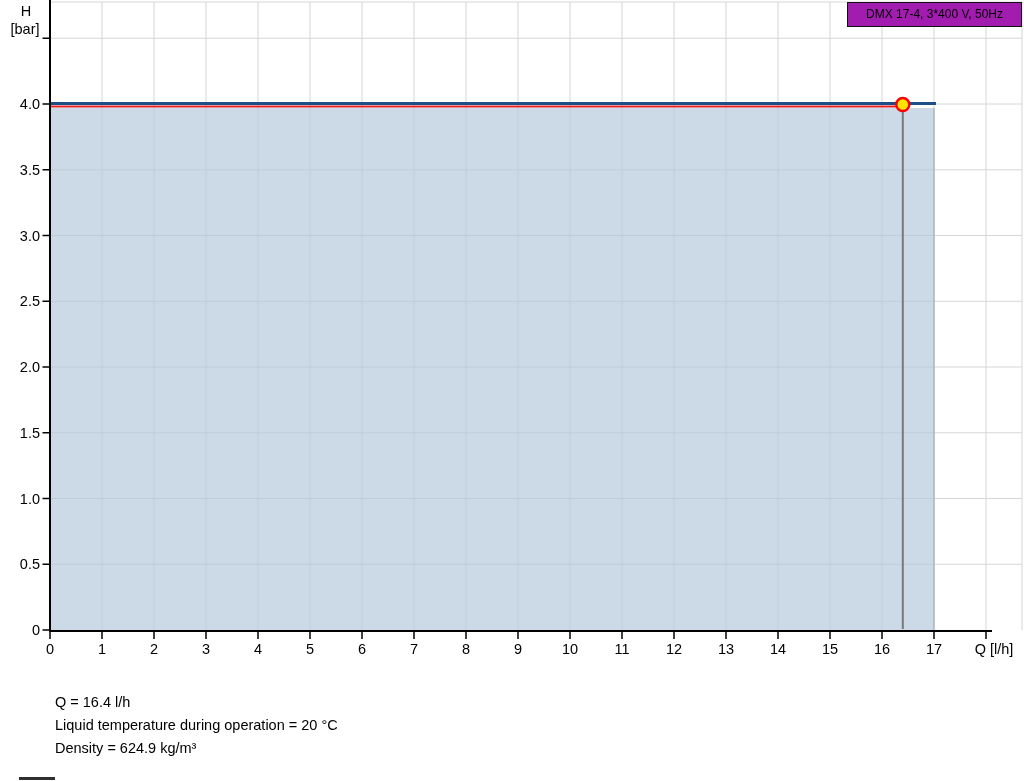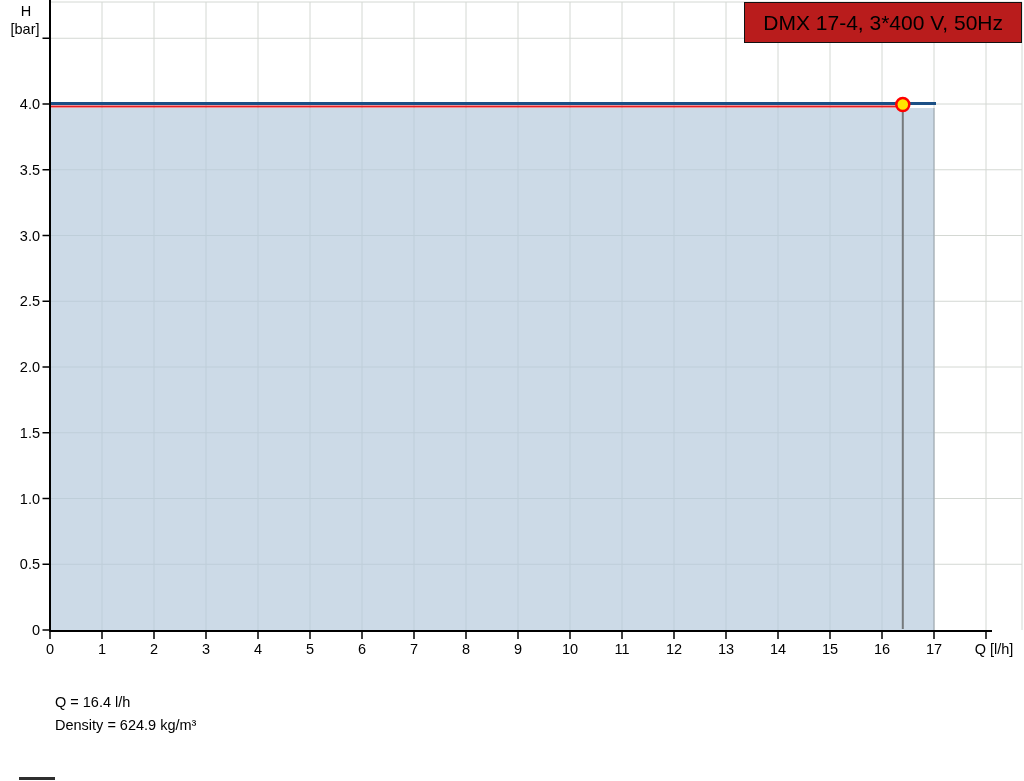--- a/index.html
+++ b/index.html
@@ -2,22 +2,22 @@
 <html><head>
 <meta charset="utf-8">
 <style>
   html,body{margin:0;padding:0;background:#fff;}
   body{width:1024px;height:781px;overflow:hidden;position:relative;
        font-family:"Liberation Sans",sans-serif;color:#000;}
   .stage{position:absolute;inset:0;}
   svg text{font-family:"Liberation Sans",sans-serif;fill:#000;}
   .tick{font-size:14.5px;}
   .ax{font-size:14.5px;}
-  .legend{position:absolute;top:2px;right:2px;background:#b91c1c;
-          border:1.5px solid #111;padding:10px 18px;font-size:21px;
+  .legend{position:absolute;top:2px;right:2px;background:#a21caf;
+          border:1.5px solid #111;padding:2px 18px;font-size:12px;
           white-space:nowrap;line-height:19px;}
   .info{position:absolute;left:55px;top:691px;font-size:14.5px;line-height:23px;}
   .crop-edge{position:absolute;left:19px;top:777px;width:36px;height:3px;background:#2f2f2f;}
 </style>
 </head>
 <body>
 
 <div class="stage">
 
   <svg id="chart" width="1024" height="660">
@@ -124,17 +124,18 @@
       </g>
     <text class="ax" x="26" y="16" text-anchor="middle">H</text>
     <text class="ax" x="25" y="34" text-anchor="middle">[bar]</text>
     <text class="ax" x="994" y="654" text-anchor="middle">Q [l/h]</text>
   </svg>
 
   <div class="legend">DMX 17-4, 3*400 V, 50Hz</div>
 
   <div class="info">
     <div>Q = 16.4 l/h</div>
+    <div>Liquid temperature during operation = 20 °C</div>
     <div>Density = 624.9 kg/m³</div>
   </div>
 
   <div class="crop-edge"></div>
 </div>
 
 </body></html>

